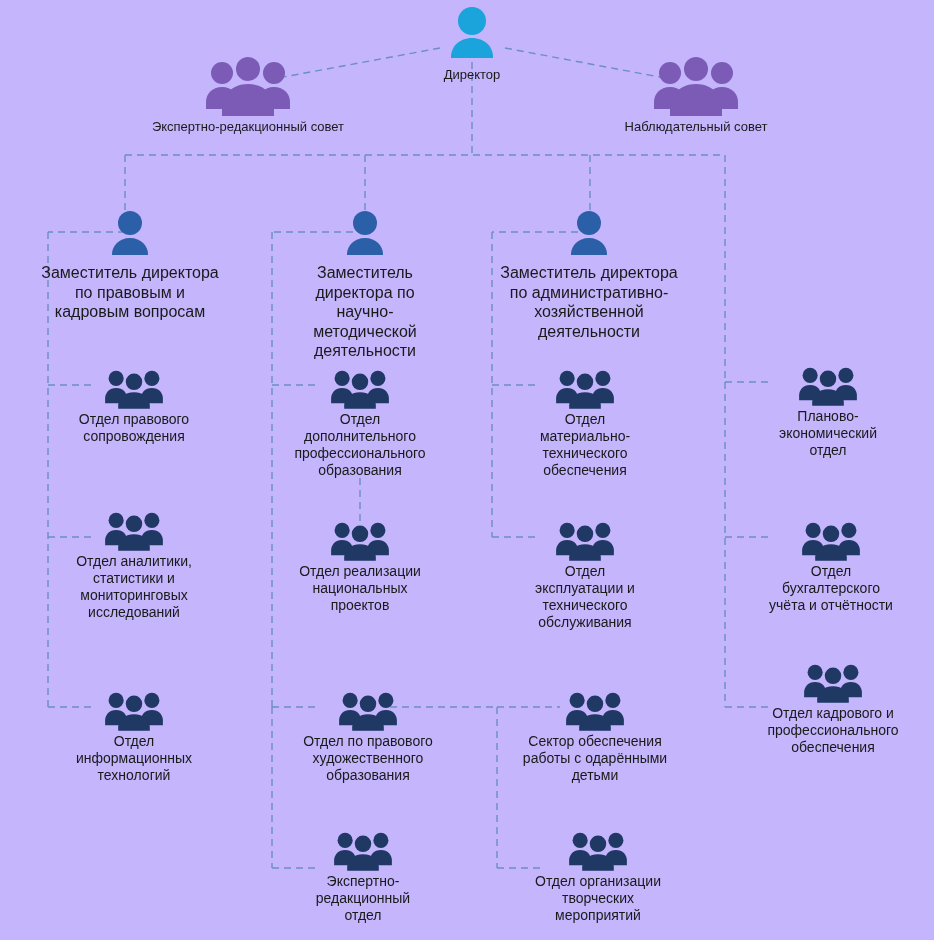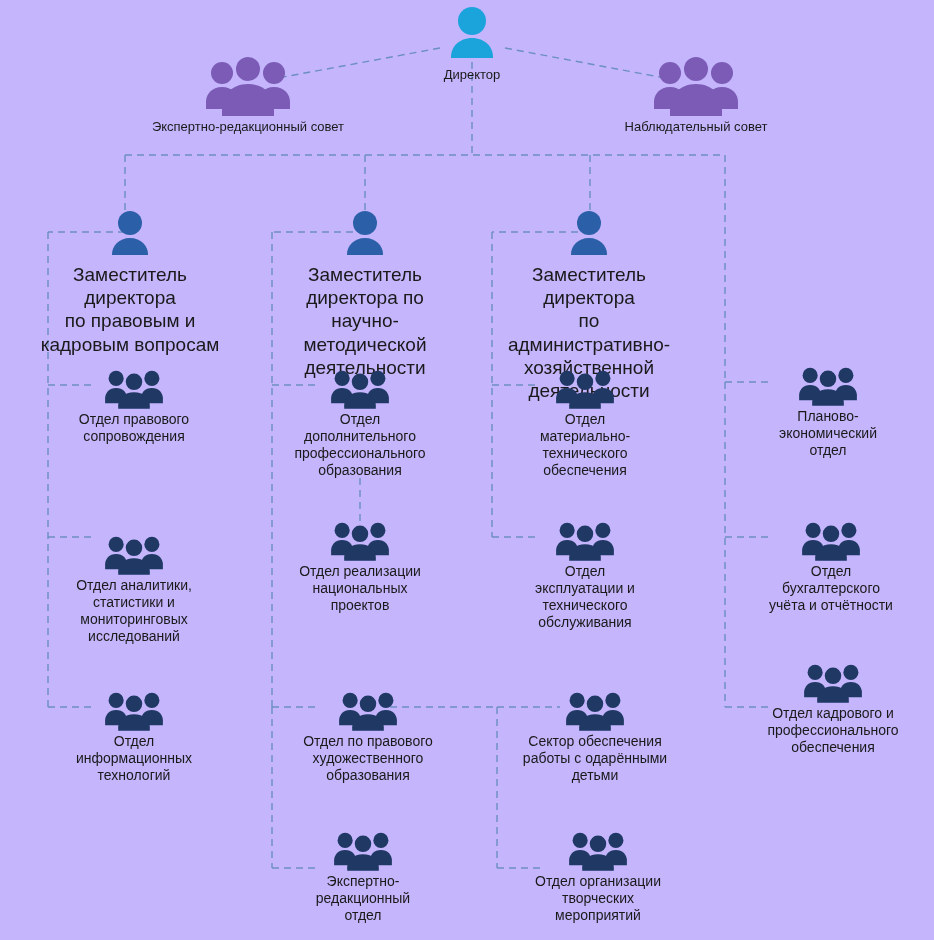--- a/index.html
+++ b/index.html
@@ -34,21 +34,21 @@
   }
   .node .label {
     display: block;
     color: #1a1a1a;
     line-height: 1.22;
     white-space: pre-line;
     margin-top: 1px;
   }
   .node.lvl-director .label { font-size: 13px; }
   .node.lvl-council  .label { font-size: 13px; }
-  .node.lvl-deputy   .label { font-size: 19px; }
+  .node.lvl-deputy   .label { font-size: 16px; }
   .node.lvl-dept     .label { font-size: 14px; }
 </style>
 </head>
 <body>
 
 <div id="canvas">
 
   <svg class="lines" viewBox="0 0 934 940" xmlns="http://www.w3.org/2000/svg">
     <g fill="none" stroke="#6C8FC0" stroke-width="1.4" stroke-dasharray="7,5">
 
@@ -196,21 +196,21 @@
           <path d="M74 31c-10 0-16 7-16 15v7h32v-7c0-8-6-15-16-15z"></path>
           <circle cx="48" cy="22" r="12"></circle>
           <path d="M48 37c-14 0-23 9-23 19v5h46v-5c0-10-9-19-23-19z"></path>
         </g>
       </svg>
     </span>
     <span class="label">Отдел правового
 сопровождения</span>
   </div>
 
-  <div class="node lvl-dept" style="left:48px; top:532px; width:172px;">
+  <div class="node lvl-dept" style="left:48px; top:508px; width:172px;">
     <span class="icon">
       <svg width="66" height="44" viewBox="0 0 96 62" xmlns="http://www.w3.org/2000/svg">
         <g fill="#1F3864">
           <circle cx="22" cy="17" r="11"></circle>
           <path d="M22 31c-10 0-16 7-16 15v7h32v-7c0-8-6-15-16-15z"></path>
           <circle cx="74" cy="17" r="11"></circle>
           <path d="M74 31c-10 0-16 7-16 15v7h32v-7c0-8-6-15-16-15z"></path>
           <circle cx="48" cy="22" r="12"></circle>
           <path d="M48 37c-14 0-23 9-23 19v5h46v-5c0-10-9-19-23-19z"></path>
         </g>

